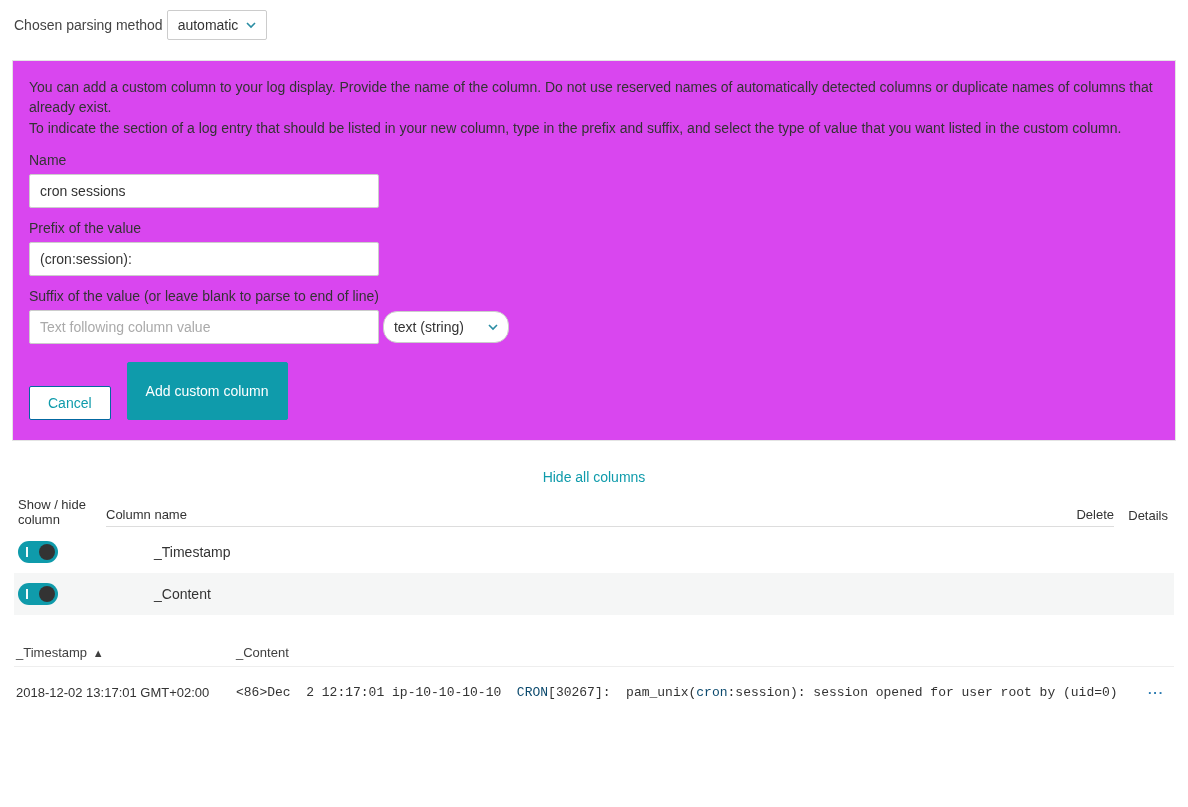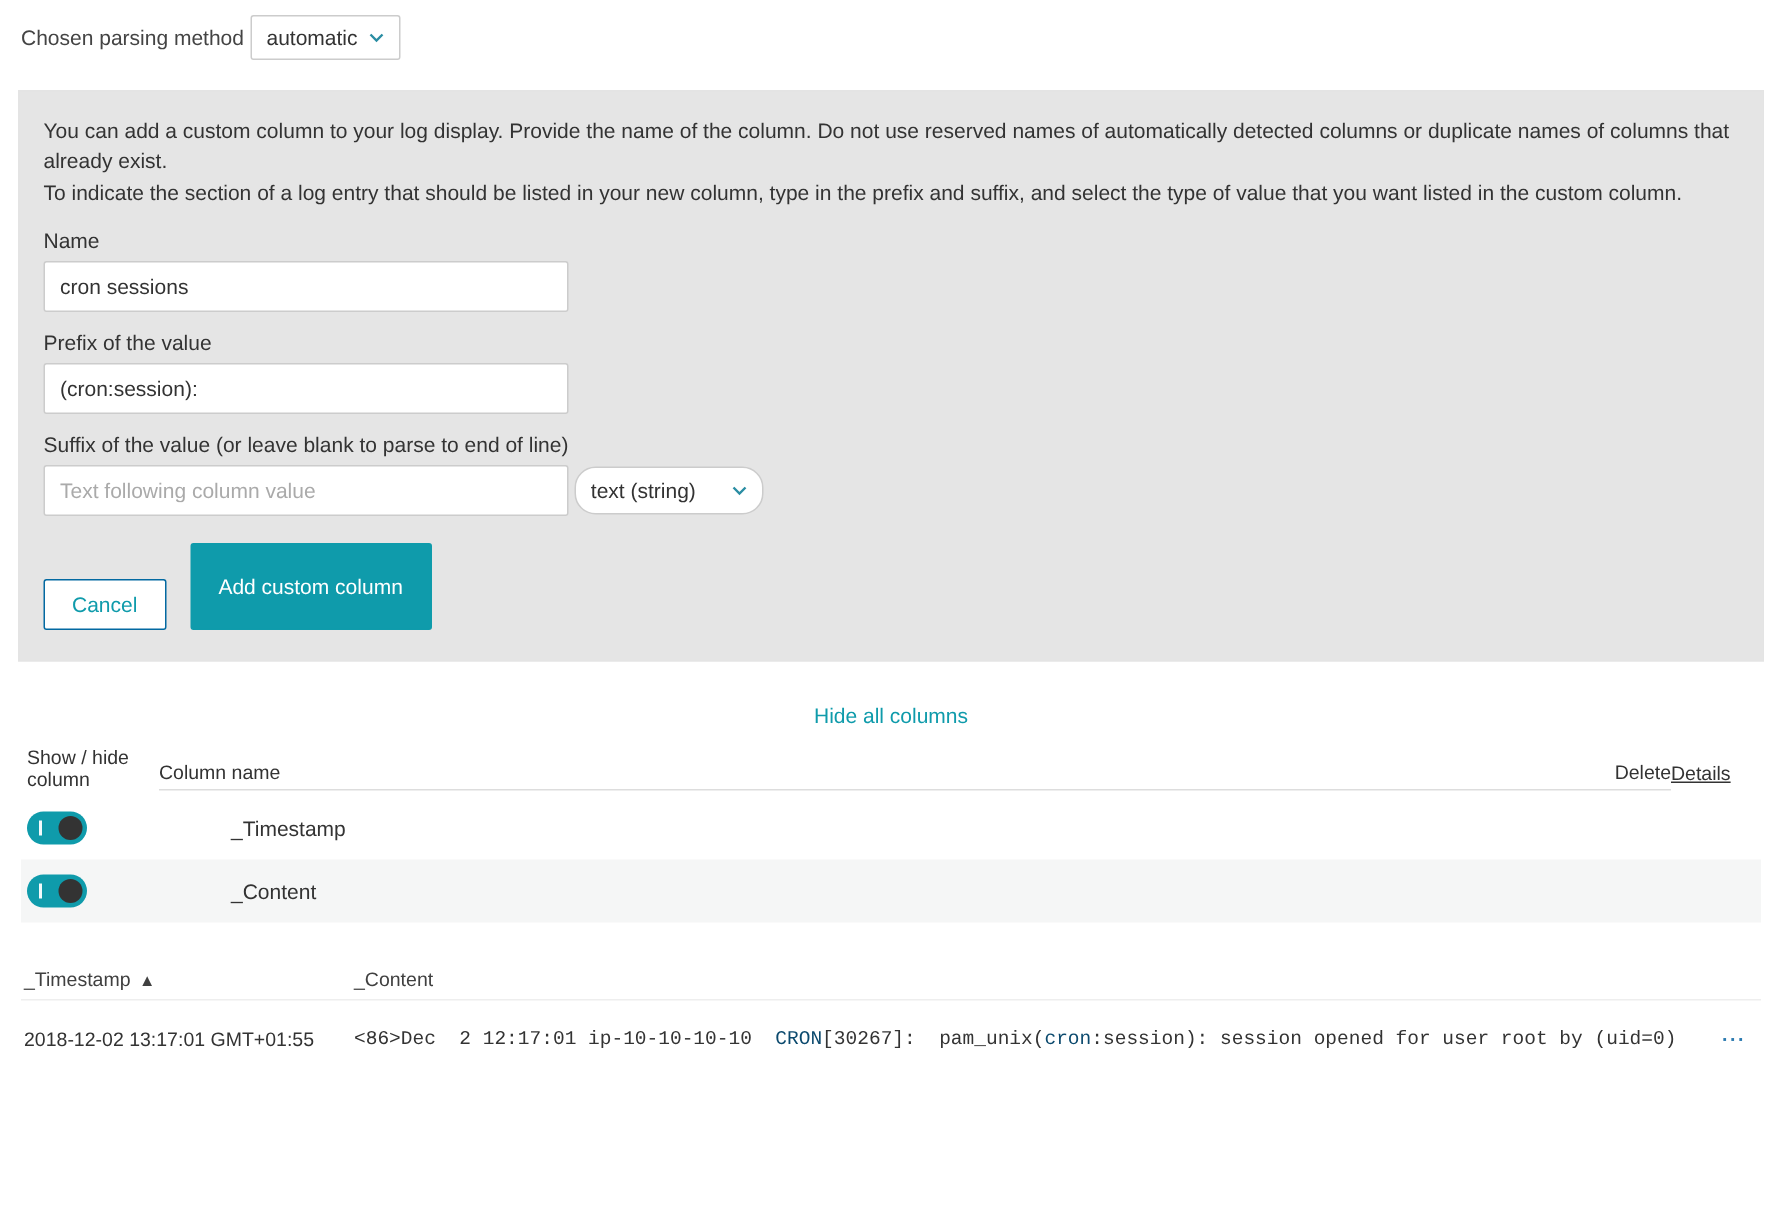--- a/index.html
+++ b/index.html
@@ -29,21 +29,21 @@
     background: #fff;
     cursor: pointer;
   }
   .chev {
     width: 10px; height: 10px;
     display:inline-block;
   }
   .chev svg { display:block; }
   .panel {
     border: 1px solid #e4e4e4;
-    background: #e5e5e5;
+    background: #d946ef;
     padding: 16px 16px 20px 16px;
     margin: 0 -2px;
   }
   .helptext { color: #333; line-height: 1.45; margin-bottom: 14px; }
   .helptext p { margin: 0 0 12px 0; }
   .form-label { color: #333; margin: 6px 0 6px 0; }
   .text-input {
     width: 350px;
     padding: 8px 10px;
     border: 1px solid #ccc;
@@ -89,21 +89,21 @@
   .cols-header {
     display:flex;
     align-items:flex-end;
     font-size:13px;
     color:#333;
     padding: 6px 0 4px 0;
   }
   .hc-showhide { width: 92px; padding-left:4px; }
   .hc-name { flex:1; border-bottom:1px solid #ddd; padding-bottom:4px; }
   .hc-del { width:60px; text-align:right; border-bottom:1px solid #ddd; padding-bottom:4px; }
-  .hc-det { width:60px; text-align:left; padding-bottom:4px; padding-right:6px;text-decoration:underline;}
+  .hc-det { width:60px; text-align:right; padding-bottom:4px; padding-right:6px;}
   .col-row {
     display:flex;
     align-items:center;
     padding:10px 0;
   }
   .col-row.alt { background:#f5f6f6; }
   .toggle {
     width:40px; height:22px;
     background:#0f9bab;
     border-radius:11px;
@@ -240,17 +240,17 @@
 <div class="log-header">
   <div class="lh-ts">
     <span>_Timestamp</span>
     <span class="sortarrow">▲</span>
   </div>
   <div class="lh-content">_Content</div>
 </div>
 
 <div id="log-rows">
     <div class="log-row">
-      <div class="log-ts">2018-12-02 13:17:01 GMT+01:55</div>
+      <div class="log-ts">2018-12-02 13:17:01 GMT+02:00</div>
       <div class="log-content"><span>&lt;86&gt;Dec  2 12:17:01 ip-10-10-10-10  </span><span class="hl">CRON</span><span>[30267]:  pam_unix(</span><span class="hl">cron</span><span>:session): session opened for user root by (uid=0)</span></div>
       <div class="log-actions">···</div>
     </div>
   </div>
 
 </body></html>

